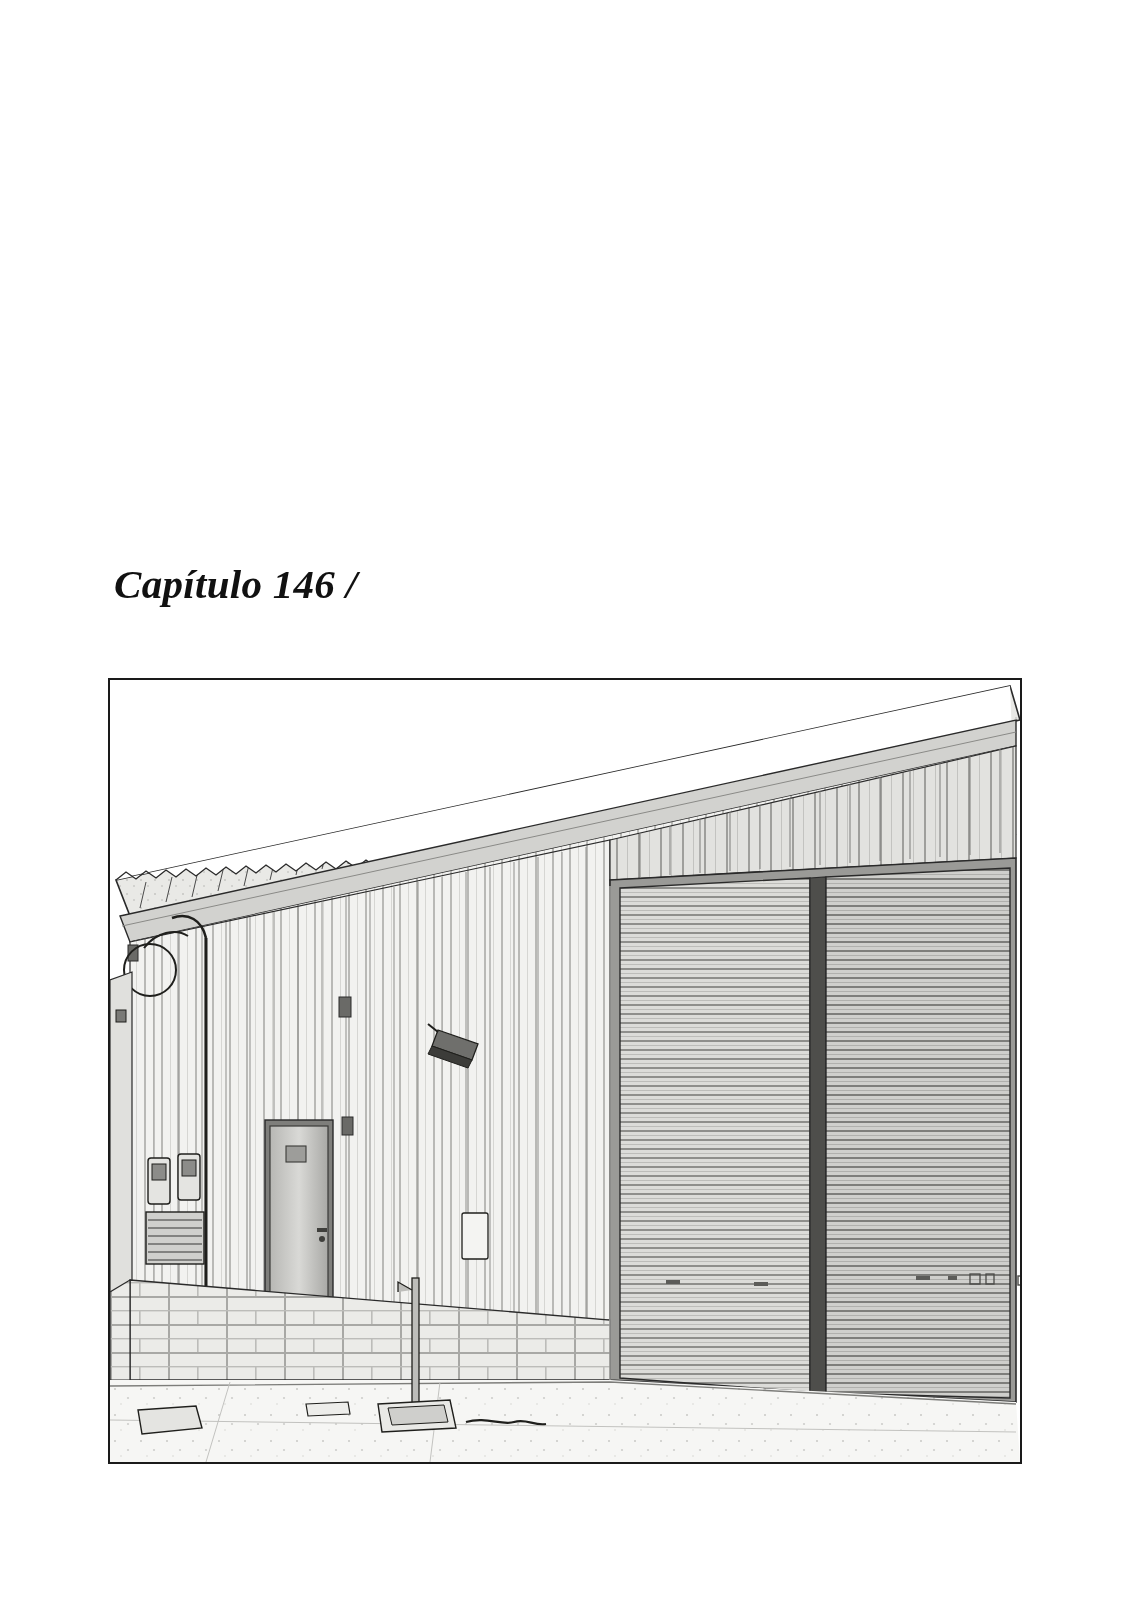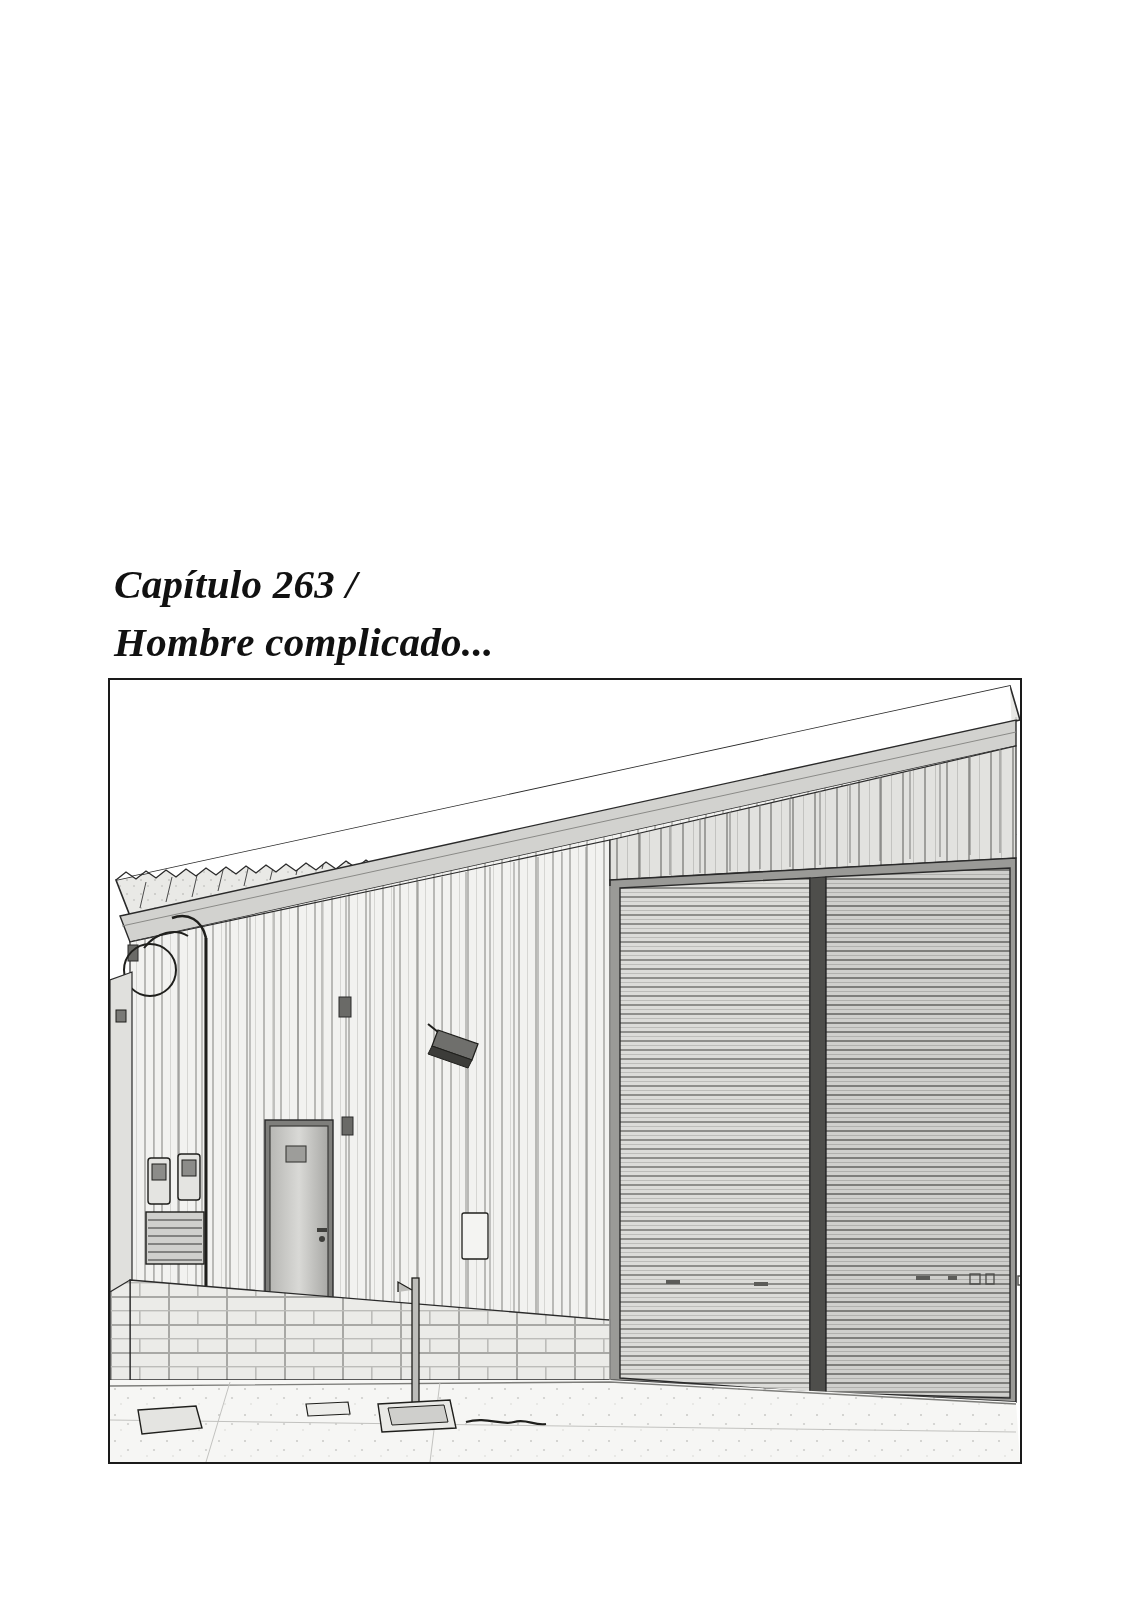--- a/index.html
+++ b/index.html
@@ -50,22 +50,21 @@
     width: 100%;
     height: 100%;
   }
 </style>
 </head>
 <body>
 
 <div class="page">
 
   <div class="chapter-title">
-    <span>Capítulo 263 /</span>
-    <span class="line2">Hombre complicado...</span>
+    <span>Capítulo 146 /</span>
   </div>
 
   <div class="panel">
     <svg viewBox="0 0 910 782" preserveAspectRatio="none">
       <defs>
         <pattern id="vsiding" width="17" height="10" patternUnits="userSpaceOnUse">
           <rect width="17" height="10" fill="#f2f2f0"></rect>
           <rect x="0" y="0" width="2" height="10" fill="#b9b9b6"></rect>
           <rect x="9" y="0" width="1" height="10" fill="#d6d6d3"></rect>
         </pattern>

